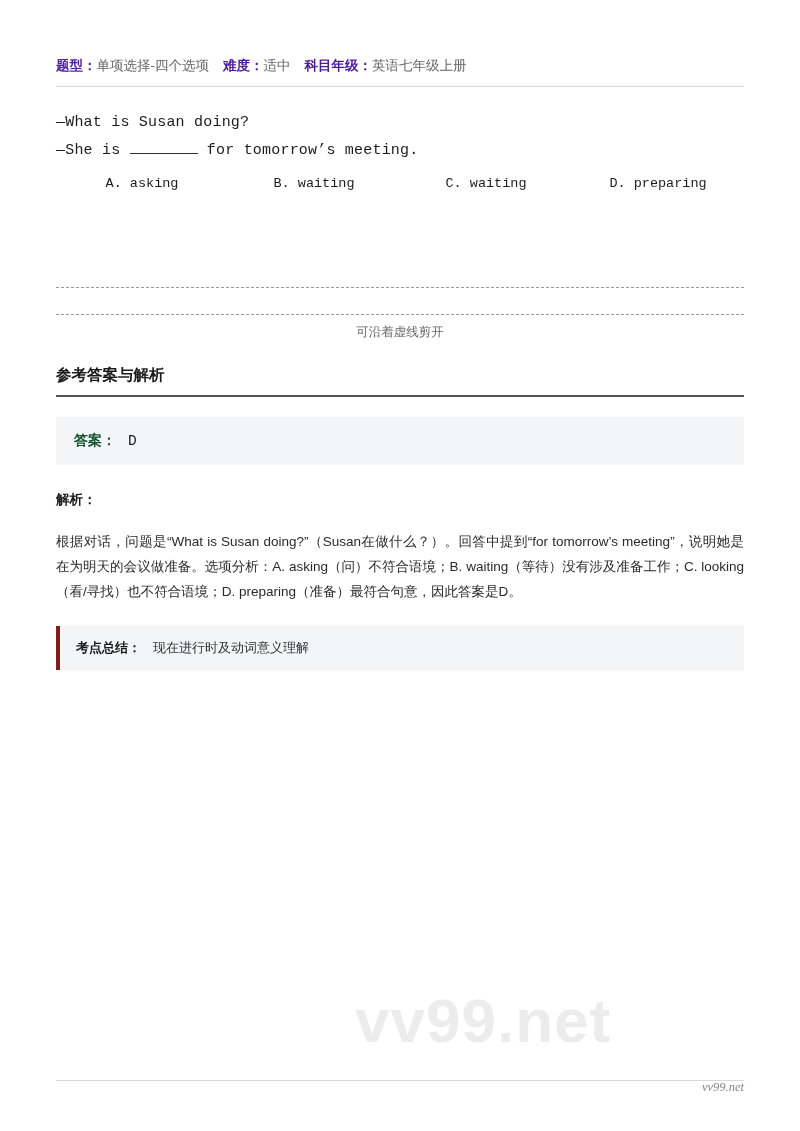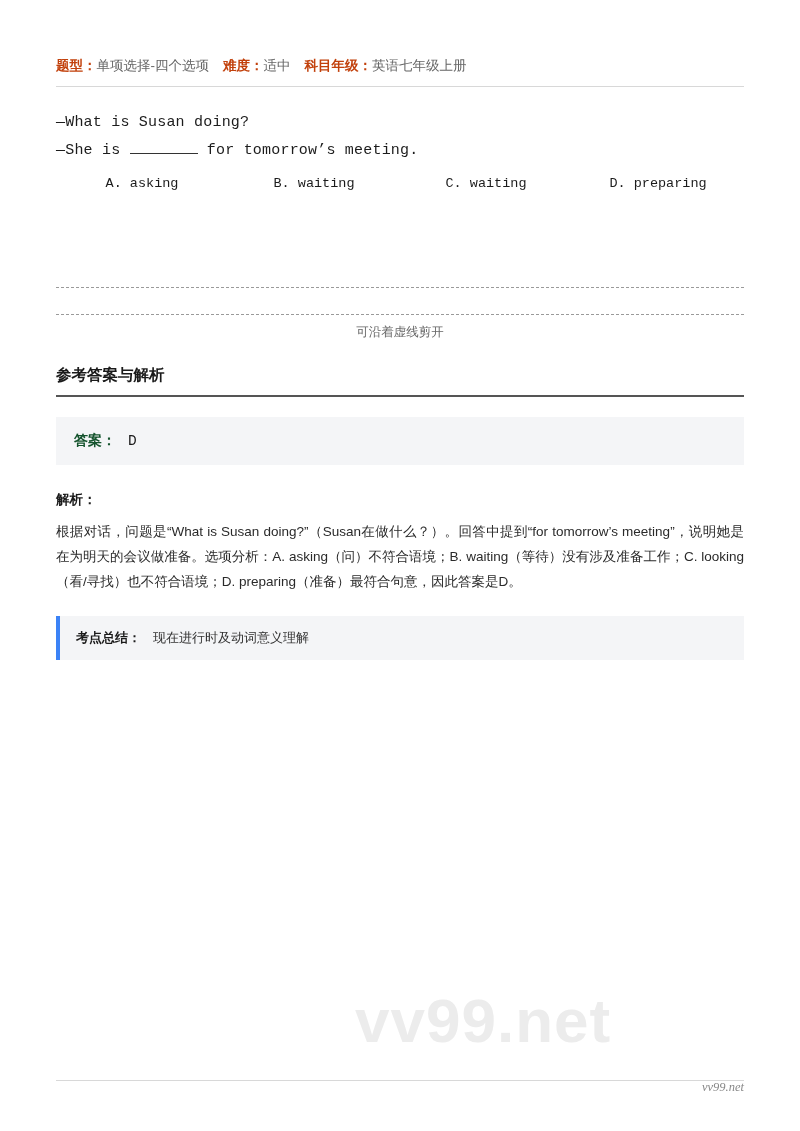--- a/index.html
+++ b/index.html
@@ -33,21 +33,21 @@
   .meta-row {
     font-size: 13.5px;
     line-height: 20px;
     color: #555;
     font-family: "Liberation Sans", sans-serif;
     padding-bottom: 10px;
     white-space: nowrap;
   }
   .meta-label {
     font-weight: bold;
-    color: #c2410c;
+    color: #4c1d95;
   }
   .meta-value {
     color: #666;
     margin-right: 14px;
   }
   .hr-thin {
     border: none;
     border-top: 1px solid #d8d8d8;
     margin: 0 0 22px 0;
   }
@@ -135,32 +135,32 @@
   }
 
   .analysis-label {
     margin-top: 26px;
     font-family: "Liberation Sans", sans-serif;
     font-weight: bold;
     font-size: 13.5px;
     color: #1a1a1a;
   }
   .analysis-body {
-    margin-top: 10px;
+    margin-top: 20px;
     font-family: "Liberation Sans", sans-serif;
     font-size: 13.5px;
     line-height: 25px;
     color: #2a2a2a;
     text-align: justify;
   }
 
   .summary-box {
     margin-top: 22px;
     background: #f4f5f7;
-    border-left: 4px solid #3b82f6;
+    border-left: 4px solid #7f1d1d;
     padding: 13px 16px;
     font-family: "Liberation Sans", sans-serif;
     font-size: 13px;
     color: #2a2a2a;
   }
   .summary-label {
     font-weight: bold;
     color: #1a1a1a;
   }
   .summary-value {

